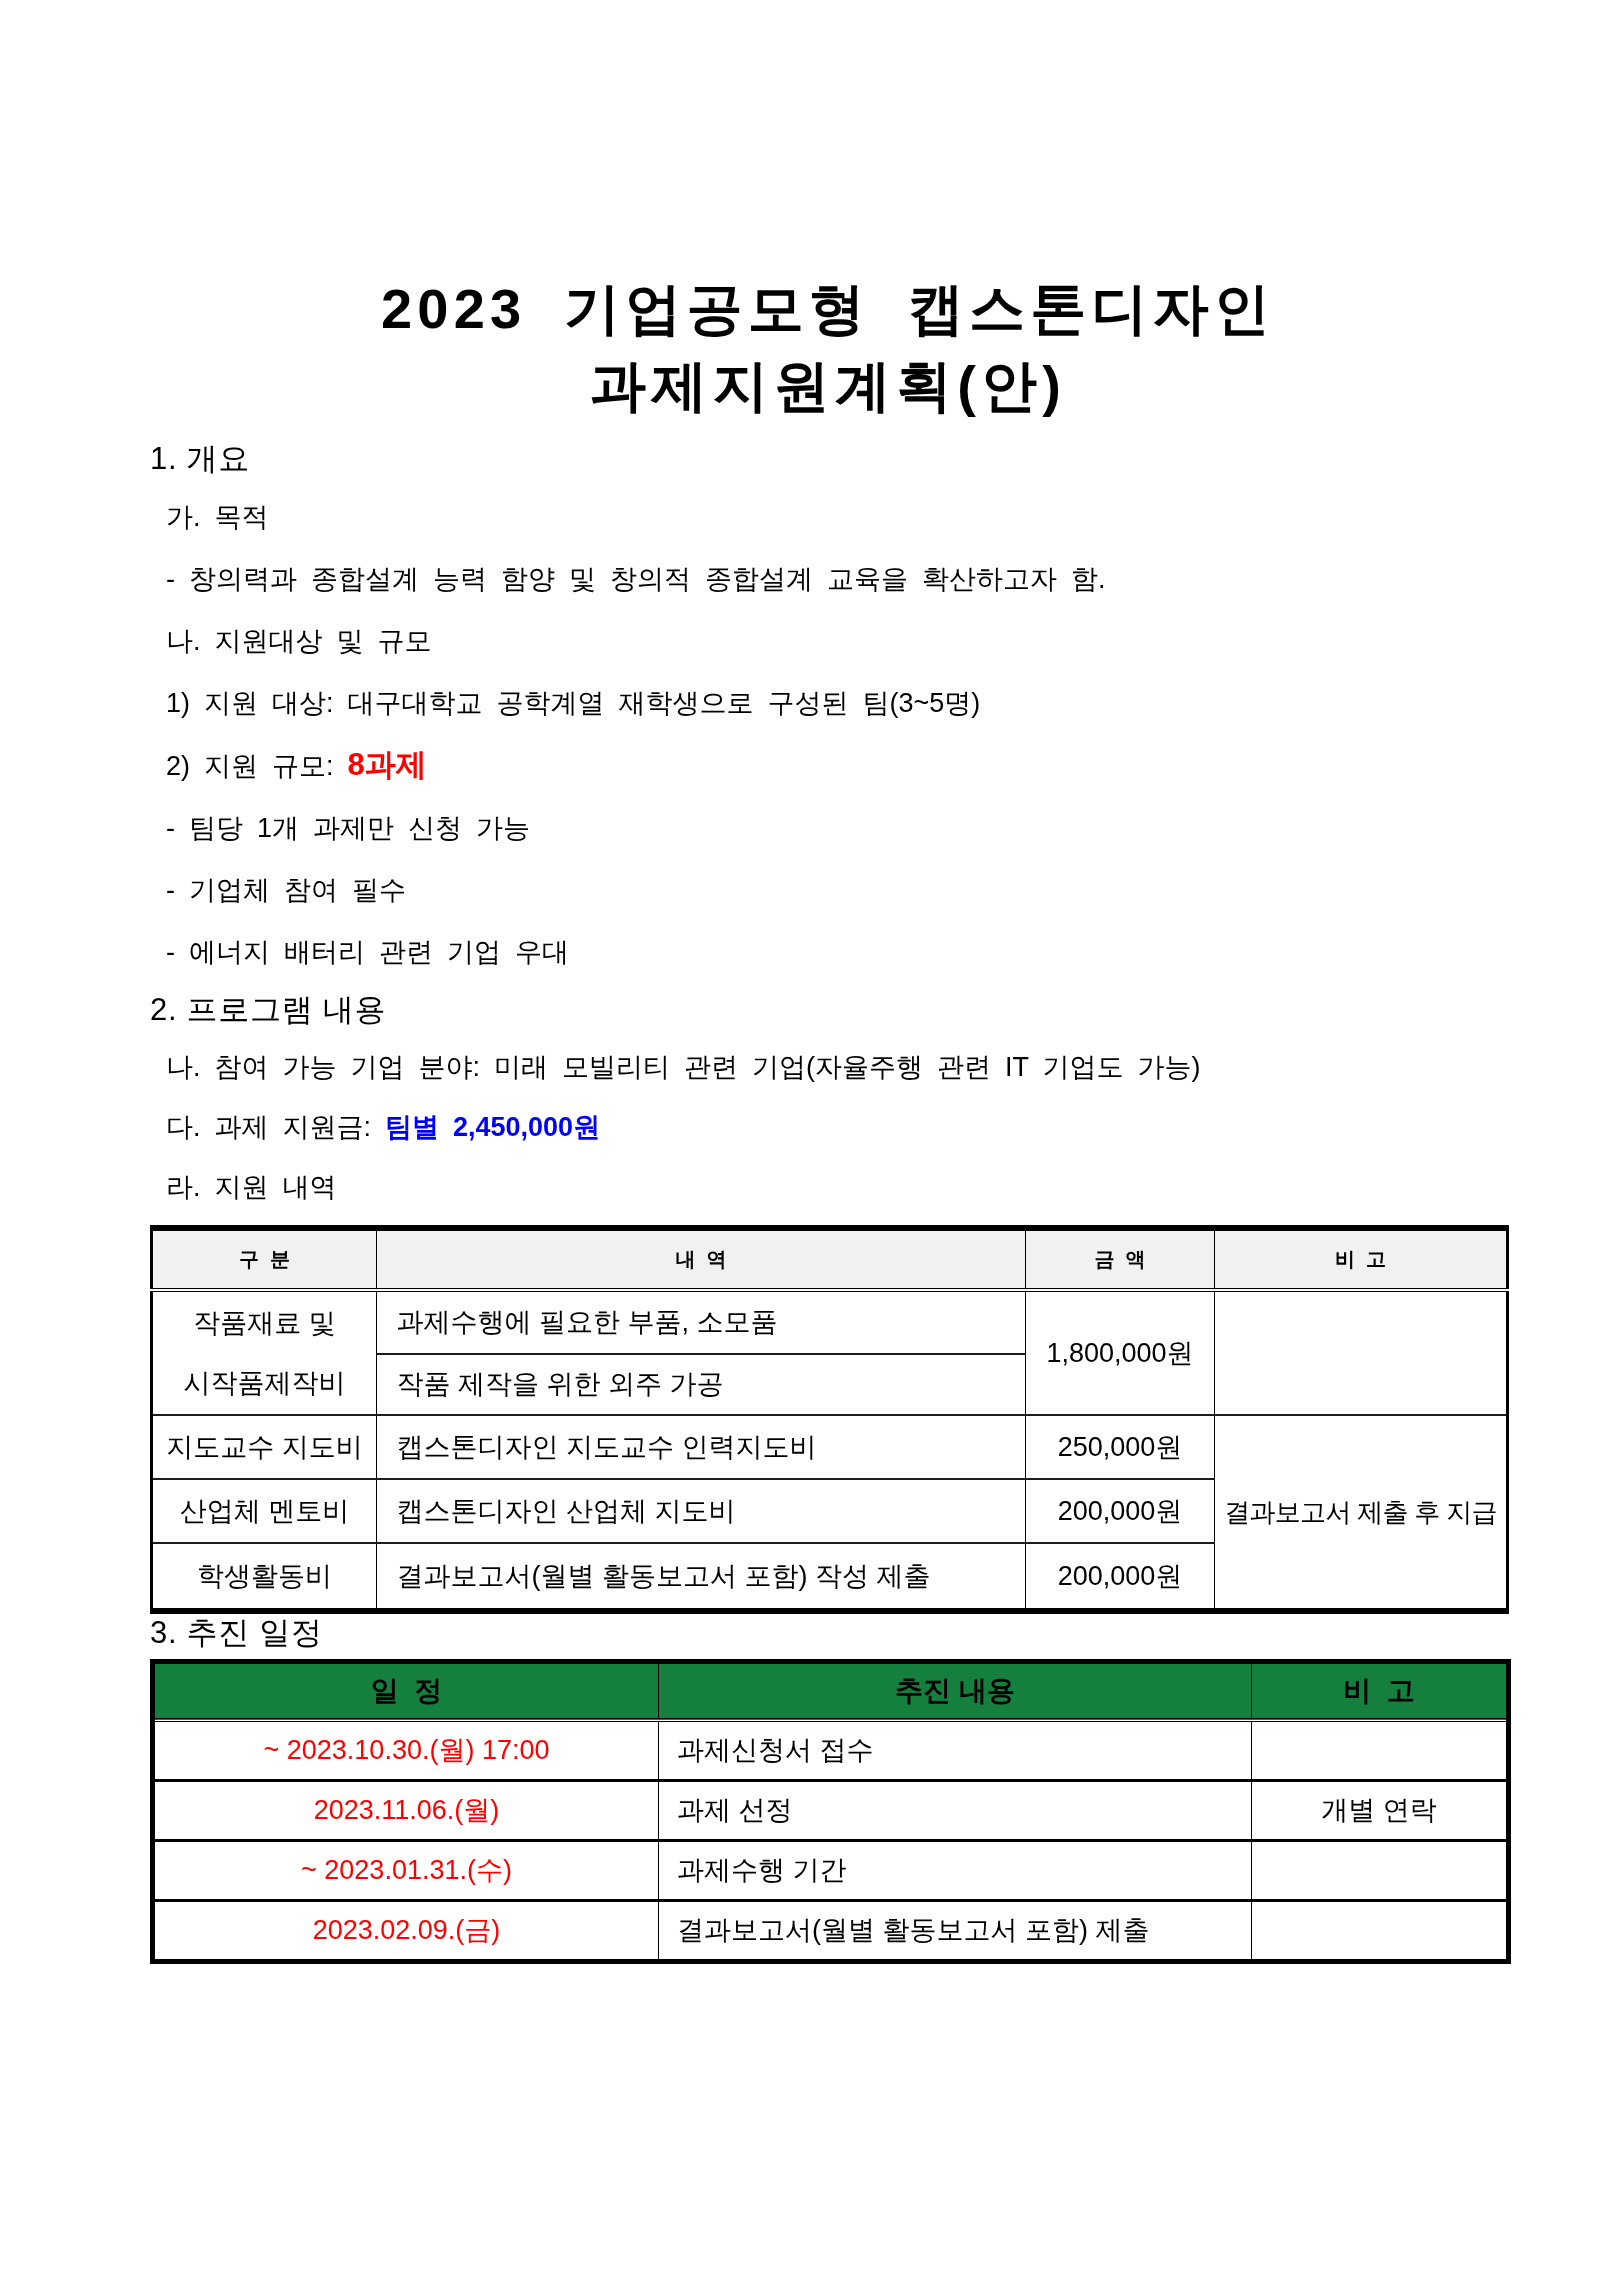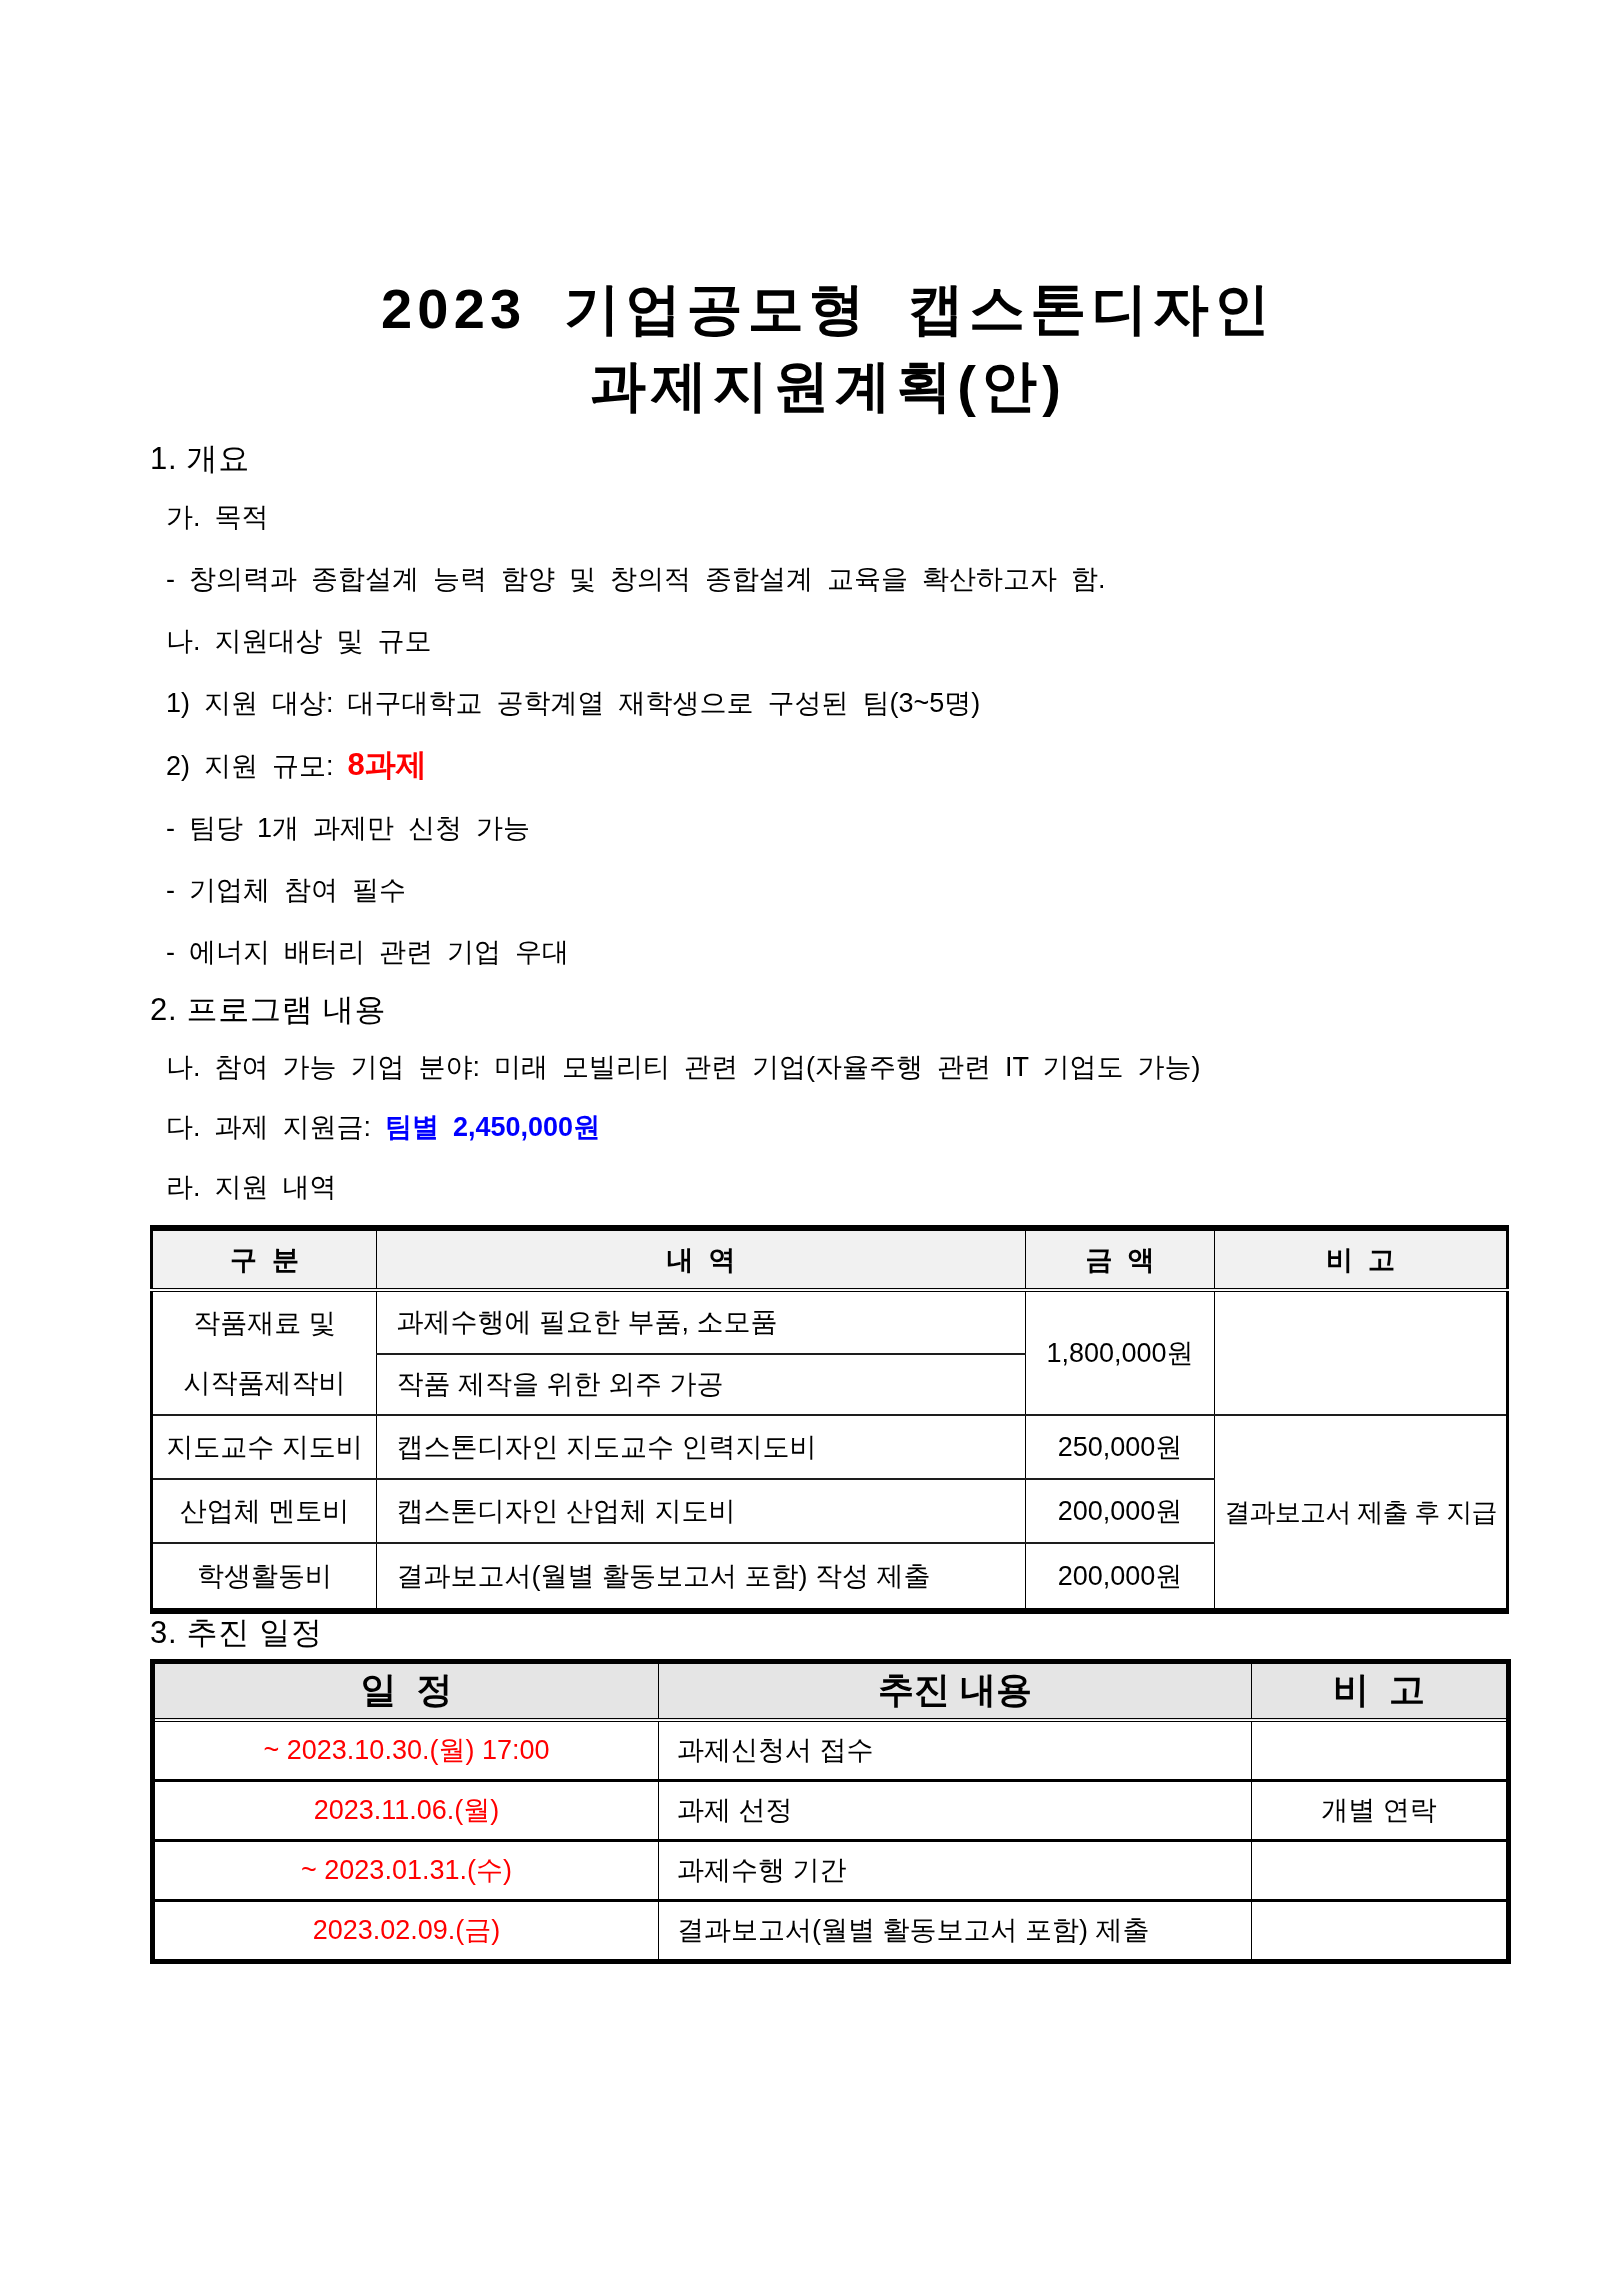--- a/index.html
+++ b/index.html
@@ -52,43 +52,43 @@
   table.support {
     margin-top:0;
     border:3.9px solid #000;
     border-top:6.5px solid #000;
     border-bottom:6.5px solid #000;
     font-size:27px;
   }
   table.support th {
     background:#F1F1F1; font-weight:bold;
     border:1.3px solid #000; border-bottom:4.6px double #000;
-    height:55px; white-space:pre; font-size:27px;
+    height:55px; white-space:pre; font-size:20px;
   }
   table.support td {
     border-left:1.3px solid #000; border-right:1.3px solid #000;
     border-top:2px solid #1d1d1d; border-bottom:2px solid #1d1d1d;
     vertical-align:middle;
   }
   tr.t1r1 { height:63px; } tr.t1r2 { height:61px; }
   tr.t1r3 { height:60px; } tr.t1r4 { height:59px; } tr.t1r5 { height:68px; }
   .support .cat  { text-align:center; white-space:pre-line; line-height:60px; }
   .support .det  { text-align:left; padding-left:19.6px; }
   .support .amt  { text-align:center; }
   .support .note { text-align:center; font-size:26px; letter-spacing:-0.7px; }
 
   table.schedule {
     margin-top:6.5px;
     border:5.2px solid #000;
     font-size:27px;
   }
   table.schedule th {
-    background:#e5e5e5; font-weight:bold;
+    background:#15803d; font-weight:bold;
     border:1.3px solid #000; border-bottom:4.6px double #000;
-    height:52px; white-space:pre; font-size:36px;
+    height:52px; white-space:pre; font-size:28px;
   }
   table.schedule td {
     border-left:1.3px solid #000; border-right:1.3px solid #000;
     border-top:3.3px solid #000; border-bottom:3.3px solid #000;
     height:55px; vertical-align:middle;
   }
   .schedule .date { color:#FF0000; text-align:center; }
   .schedule .cont { text-align:left; padding-left:18px; }
   .schedule .notec { text-align:center; }
 </style>

